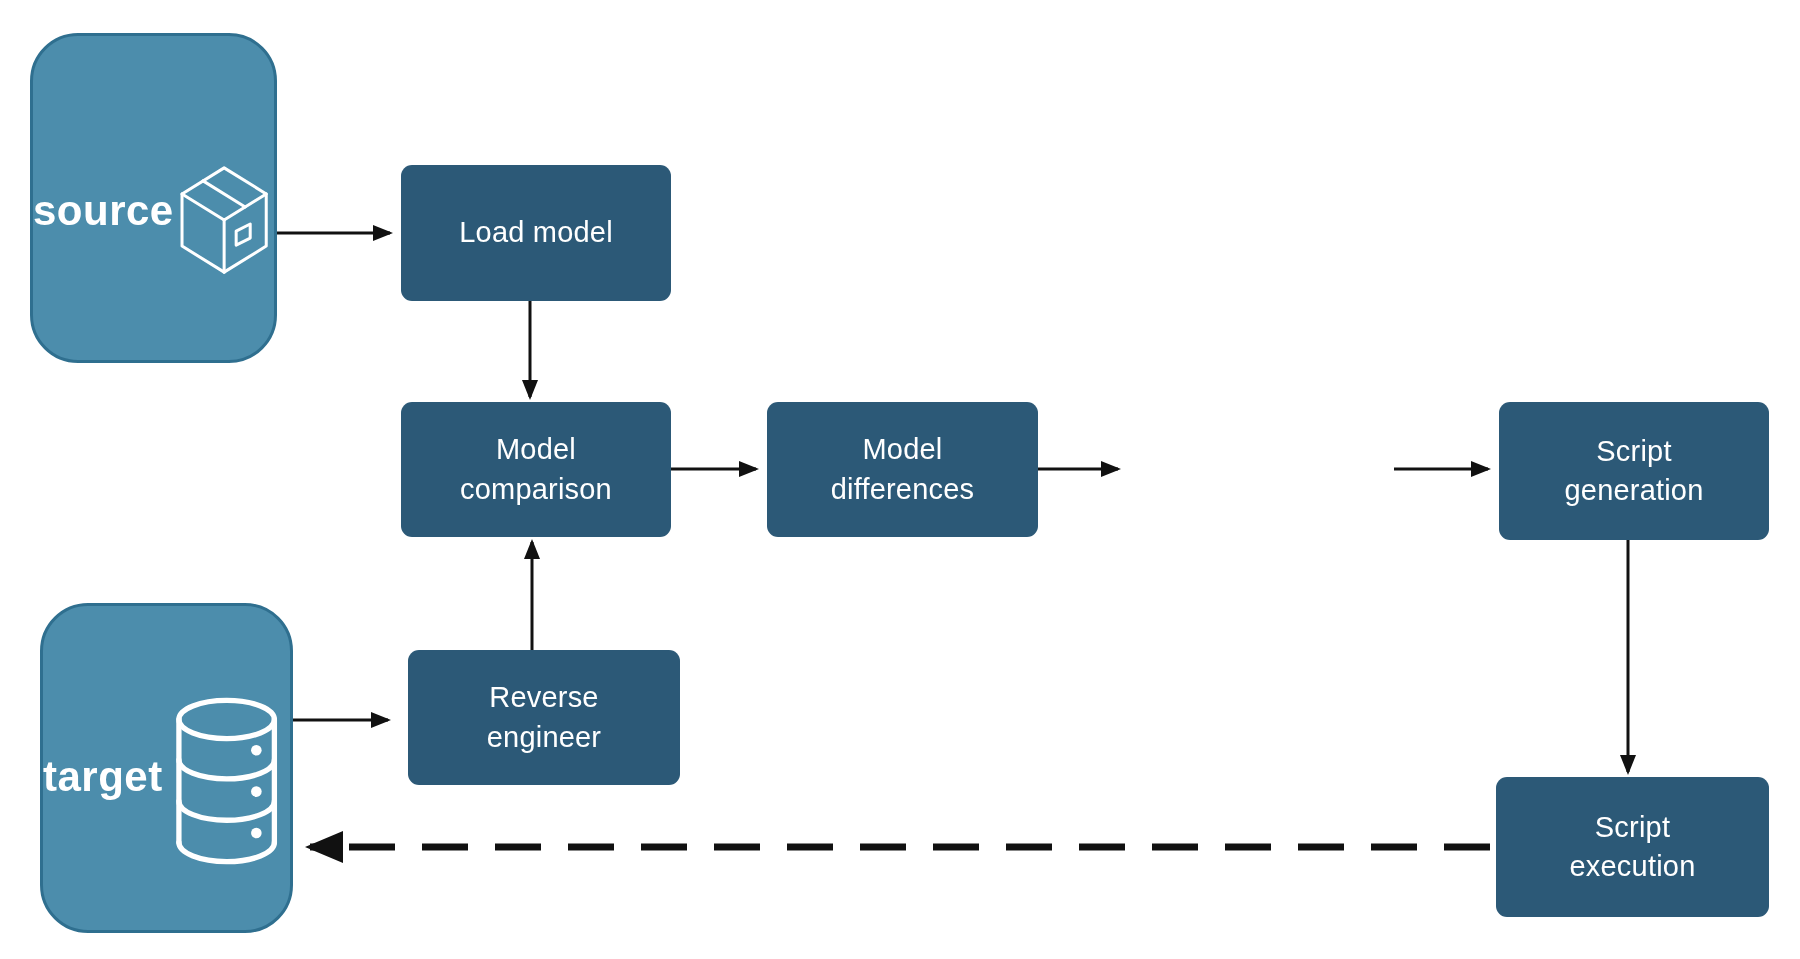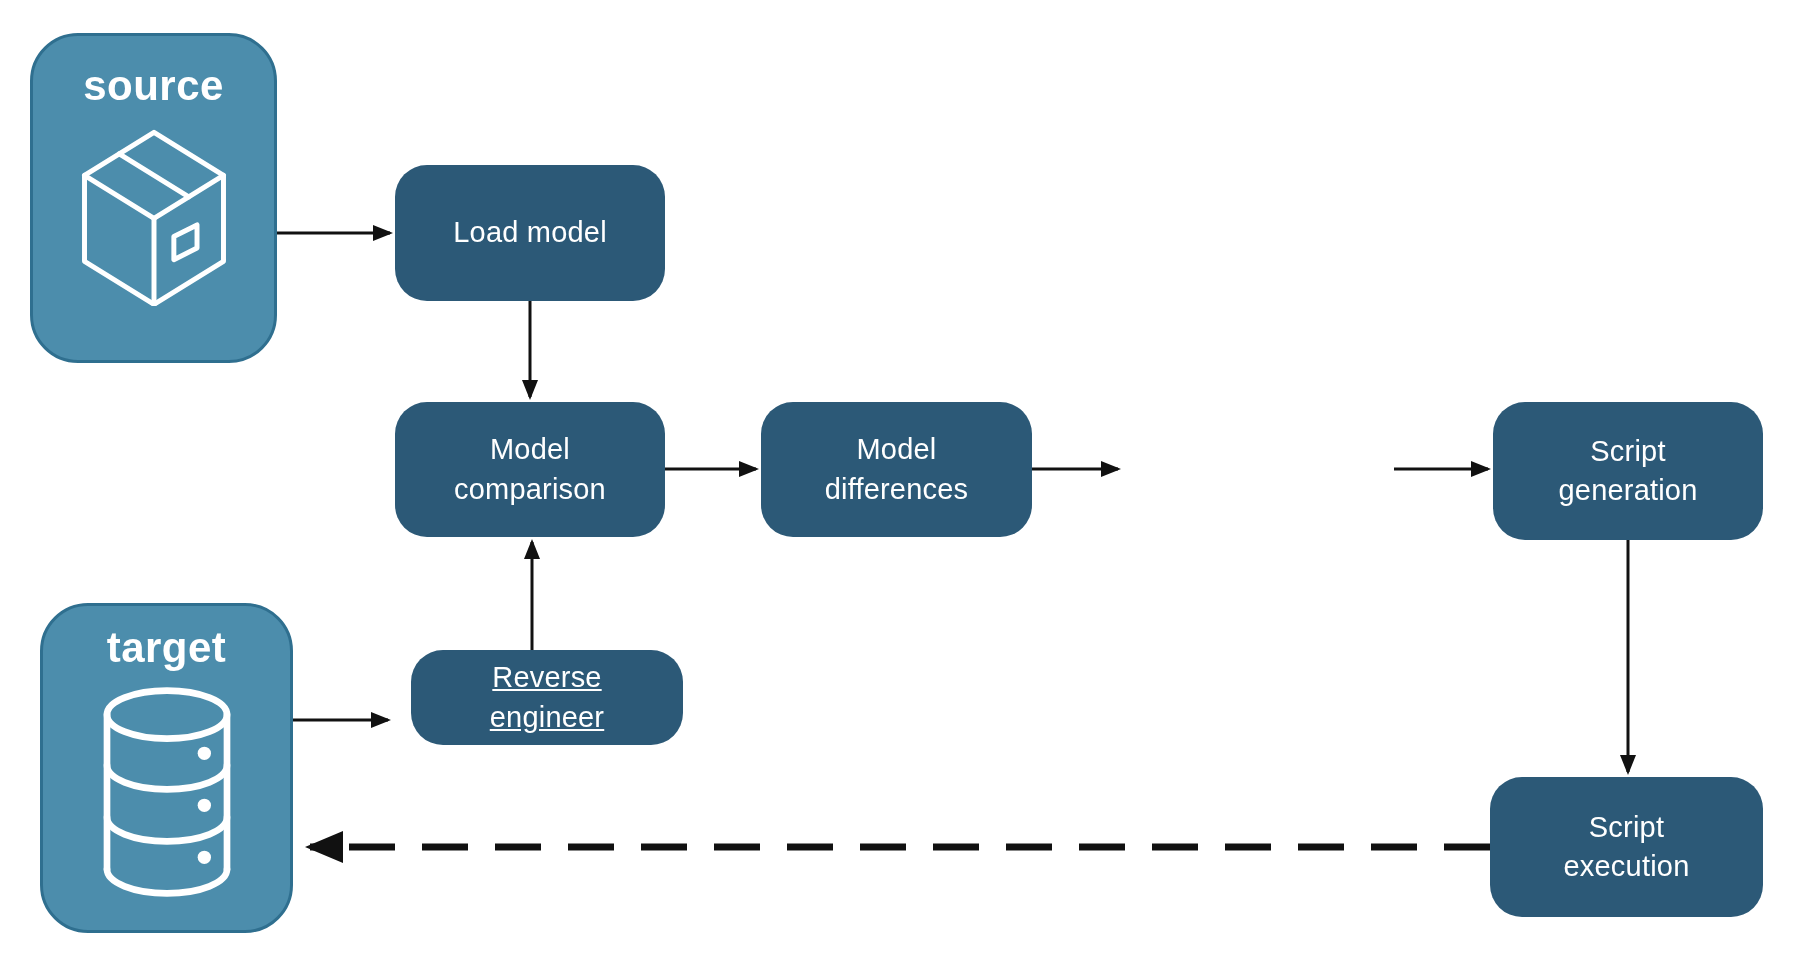--- a/index.html
+++ b/index.html
@@ -27,37 +27,38 @@
     height: 959px;
     pointer-events: none;
   }
   .edge { stroke: var(--arrow); stroke-width: 3; fill: none; }
   .edge-dashed { stroke: var(--arrow); stroke-width: 7; stroke-dasharray: 46 27; fill: none; }
   .ah-fill { fill: var(--arrow); }
   .node {
     position: absolute;
     background: var(--node_fill);
     color: var(--text);
-    border-radius: 32px;
+    border-radius: 11px;
     display: flex;
     align-items: center;
     justify-content: center;
     text-align: center;
     font-size: 29px;
     line-height: 1.35;
     white-space: pre-line;
     letter-spacing: 0.2px;
+    margin-left: 6px;
   }
   .entity {
     position: absolute;
     background: var(--entity_fill);
     border: 3px solid var(--entity_border);
     border-radius: 48px;
     display: flex;
-    flex-direction: column;
+    flex-direction: row;
     align-items: center;
   }
   .entity-label {
     color: var(--text);
     font-size: 42px;
     font-weight: 700;
     letter-spacing: 0.5px;
   }
   .entity-icon { display: block; }
   .icon-stroke {
@@ -72,21 +73,21 @@
   #entity-source   { left: 30px;  top: 33px;  width: 247px; height: 330px; padding-top: 26px; }
   #entity-source .entity-icon { margin-top: 14px; }
   #entity-target   { left: 40px;  top: 603px; width: 253px; height: 330px; padding-top: 18px; text-align: right; }
   #entity-target .entity-icon { margin-top: 8px; }
 
   #node-load-model        { left: 395px;  top: 165px; width: 270px; height: 136px; }
   #node-model-comparison  { left: 395px;  top: 402px; width: 270px; height: 135px; }
   #node-model-differences { left: 761px;  top: 402px; width: 271px; height: 135px; }
   #node-deployment-plan   { left: 1123px; top: 402px; width: 271px; height: 135px; }
   #node-script-generation { left: 1493px; top: 402px; width: 270px; height: 138px; }
-  #node-reverse-engineer  { left: 411px;  top: 650px; width: 272px; height: 95px; text-decoration: underline; }
+  #node-reverse-engineer  { left: 402px;  top: 650px; width: 272px; height: 135px; }
   #node-script-execution  { left: 1490px; top: 777px; width: 273px; height: 140px; }
 </style>
 </head>
 <body>
 
 <div class="stage">
 
   <svg class="arrow-layer" viewBox="0 0 1800 959" xmlns="http://www.w3.org/2000/svg">
     <defs>
       <marker id="ah" markerUnits="userSpaceOnUse" markerWidth="20" markerHeight="16" viewBox="0 0 20 16" refX="17" refY="8" orient="auto">

